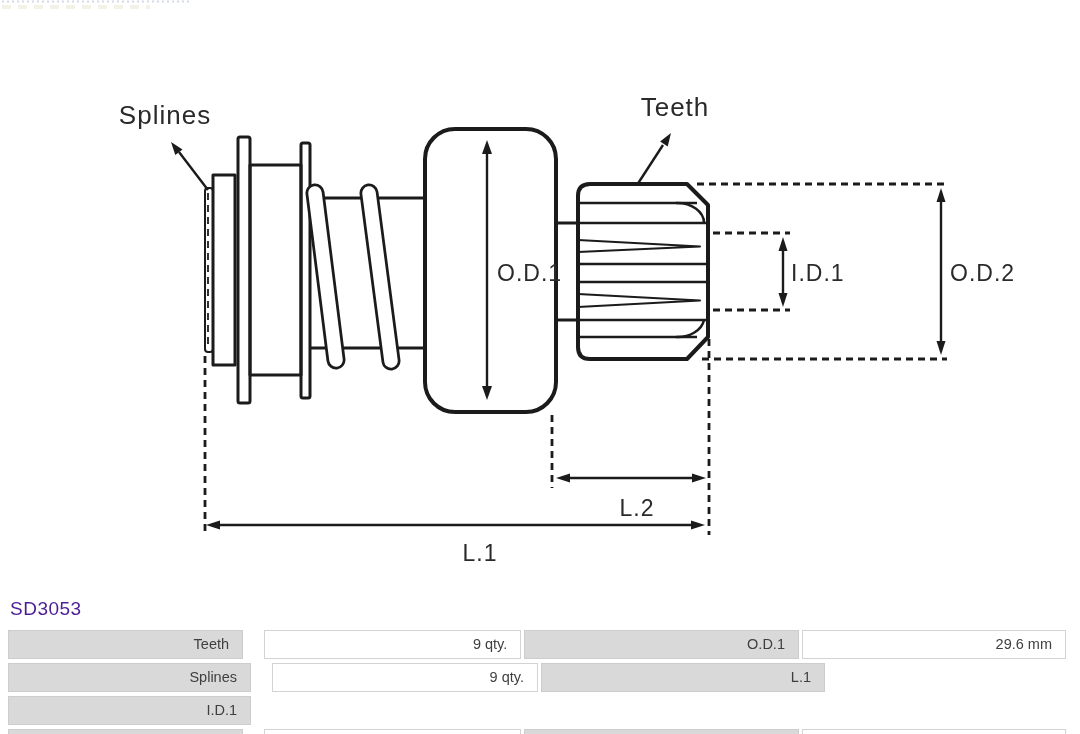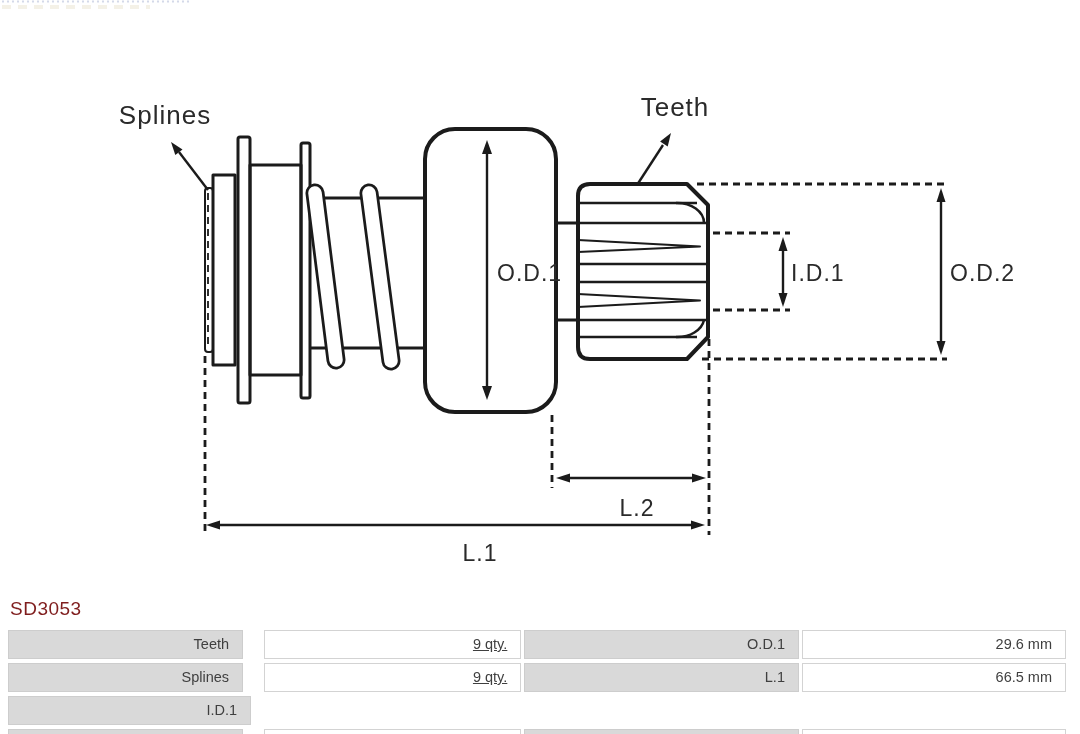--- a/index.html
+++ b/index.html
@@ -20,21 +20,21 @@
   .spec-table{position:absolute;left:8px;top:630px;width:1058px;}
   .spec-row{display:flex;margin-bottom:4px;}
   .cell{
     box-sizing:border-box;height:29px;line-height:27px;
     font-size:14.5px;color:#3f3f3f;text-align:right;padding-right:13px;
     overflow:hidden;white-space:nowrap;
   }
   .cell.label{background:#d9d9d9;border:1px solid #cdcdcd;}
   .cell.value{background:#ffffff;border:1px solid #d3d3d3;}
   .c1{width:243px;}
-  .c2{width:266px;margin-left:21px;text-decoration:underline;}
+  .c2{width:266px;margin-left:21px;}
   .c3{width:284px;margin-left:3px;}
   .c4{width:273px;margin-left:3px;}
 </style>
 </head>
 <body>
 
 <div class="diagram">
 <svg width="1080" height="596" viewBox="0 0 1080 596" xmlns="http://www.w3.org/2000/svg">
   <g stroke="#1b1b1b" fill="none" stroke-linejoin="round">
 
@@ -137,36 +137,35 @@
   <text class="lbl-big" x="165" y="124" text-anchor="middle">Splines</text>
   <text class="lbl-big" x="675" y="116" text-anchor="middle">Teeth</text>
   <text class="lbl-dim" x="497" y="281">O.D.1</text>
   <text class="lbl-dim" x="791" y="281">I.D.1</text>
   <text class="lbl-dim" x="950" y="281">O.D.2</text>
   <text class="lbl-dim" x="637" y="516" text-anchor="middle">L.2</text>
   <text class="lbl-dim" x="480" y="561" text-anchor="middle">L.1</text>
 </svg>
 </div>
 
-<div class="part-code" style="color: #7f1d1d;">SD3053</div>
+<div class="part-code" style="color: #4c1d95;">SD3053</div>
 
 <div class="spec-table">
 
   <div class="spec-row">
     <div class="cell label c1">Teeth</div>
     <div class="cell value c2">9 qty.</div>
     <div class="cell label c3">O.D.1</div>
     <div class="cell value c4">29.6 mm</div>
   </div>
 
   <div class="spec-row">
     <div class="cell label c1">Splines</div>
     <div class="cell value c2">9 qty.</div>
     <div class="cell label c3">L.1</div>
-    <div class="cell value c4">66.5 mm</div>
   </div>
 
   <div class="spec-row">
     <div class="cell label c1">I.D.1</div>
   </div>
 
   <div class="spec-row">
     <div class="cell label c1"></div>
     <div class="cell value c2"></div>
     <div class="cell label c3"></div>

